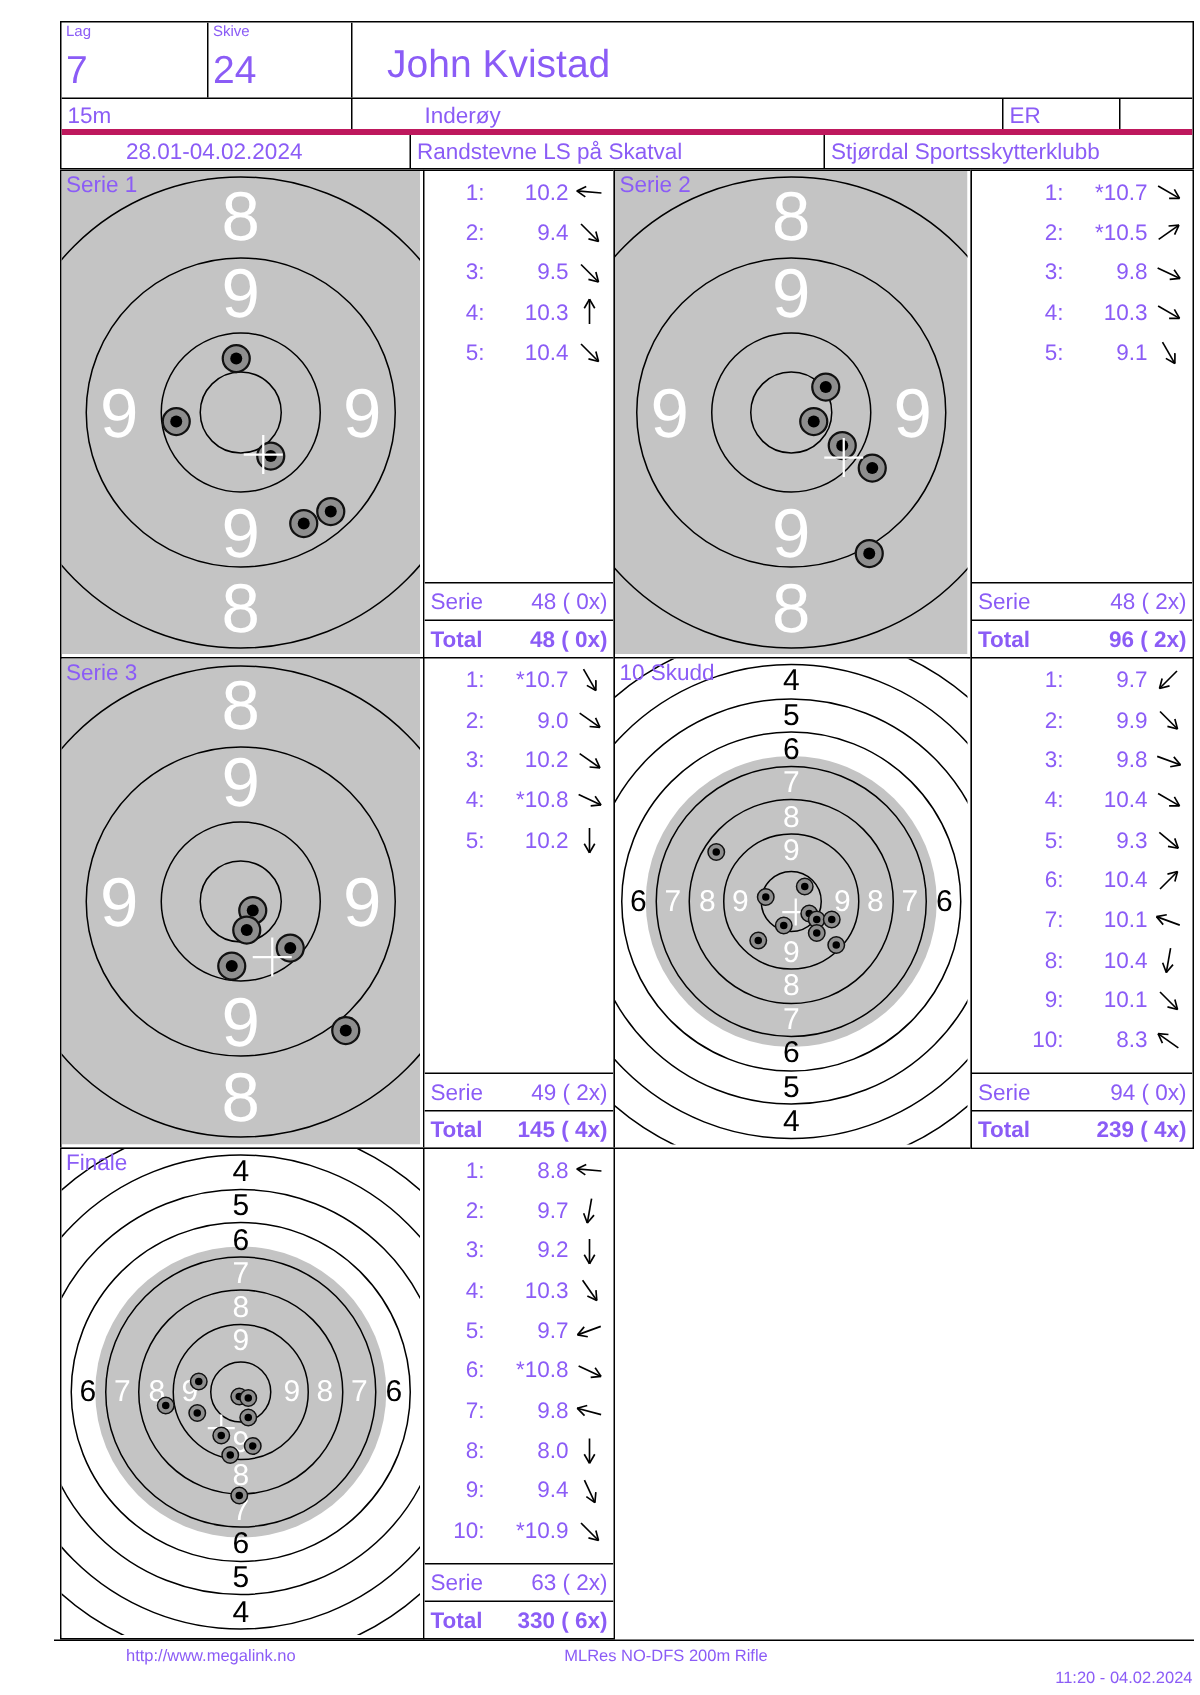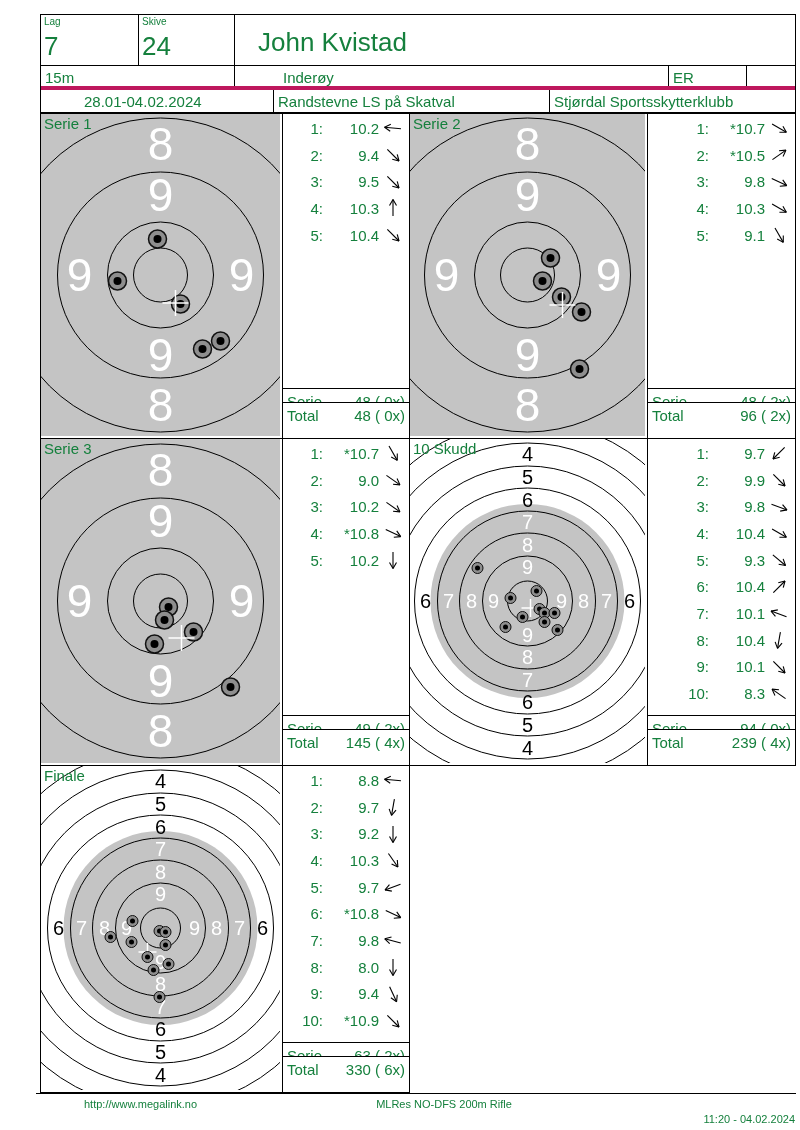--- a/index.html
+++ b/index.html
@@ -1,17 +1,17 @@
 <!DOCTYPE html>
 <html><head>
 <meta charset="utf-8">
 <style>
   html,body{margin:0;padding:0;background:#fff;}
   .page{position:relative;width:800px;height:1130px;background:#fff;
-        font-family:"Liberation Sans",sans-serif;color:#15803d;overflow:hidden;}
+        font-family:"Liberation Sans",sans-serif;color:#8b5cf6;overflow:hidden;}
   .cell{position:absolute;border:1px solid #000;box-sizing:border-box;background:#fff;overflow:hidden;}
   
   #hdr{left:40px;top:14px;width:756px;height:99px;}
   .hrow{position:absolute;left:0;right:0;display:flex;box-sizing:border-box;}
   #hrow1{top:0;height:51px;border-bottom:1px solid #000;}
   #hrow2{top:51px;height:24px;border-bottom:4px solid #be185d;}
   #hrow3{top:75px;height:24px;}
   .hcell{box-sizing:border-box;border-right:1px solid #000;position:relative;overflow:hidden;}
   .hcell:last-child{border-right:none;}
   .minilabel{position:absolute;left:3px;top:1px;font-size:10px;}
@@ -34,21 +34,21 @@
   .rows{position:absolute;left:0;right:0;top:0;bottom:51px;}
   .shot-row{position:absolute;left:0;right:4px;display:flex;align-items:center;
             justify-content:flex-end;font-size:15px;}
   .shot-num{width:32px;text-align:right;}
   .shot-val{width:56px;text-align:right;margin-right:2px;}
   .shot-arrow{width:24px;height:22px;flex:0 0 auto;}
   .sumrow{position:absolute;left:0;right:0;height:25px;border-top:1px solid #000;
           display:flex;align-items:center;justify-content:space-between;
           padding:0 4px;font-size:15px;box-sizing:border-box;background:#fff;}
   .sum-serie{bottom:25px;}
-  .sum-total{bottom:11px;}
+  .sum-total{bottom:0;font-weight:bold;}
   
   #footrule{position:absolute;left:36px;top:1093px;width:760px;height:0;border-top:1px solid #000;}
   .foot{position:absolute;top:1098px;font-size:11px;white-space:nowrap;padding-left:44px;}
   #foot-left{left:40px;}
   #foot-center{left:0;width:800px;text-align:center;}
   #foot-right{right:5px;margin-top:15px;}
 </style>
 </head>
 <body>
 

